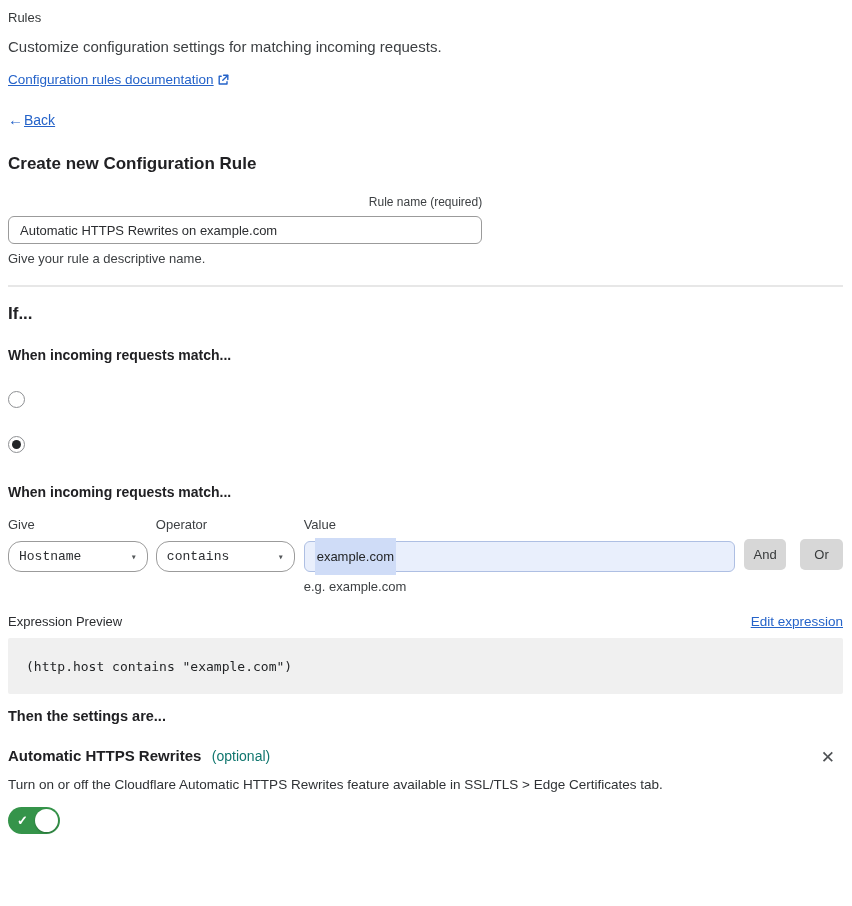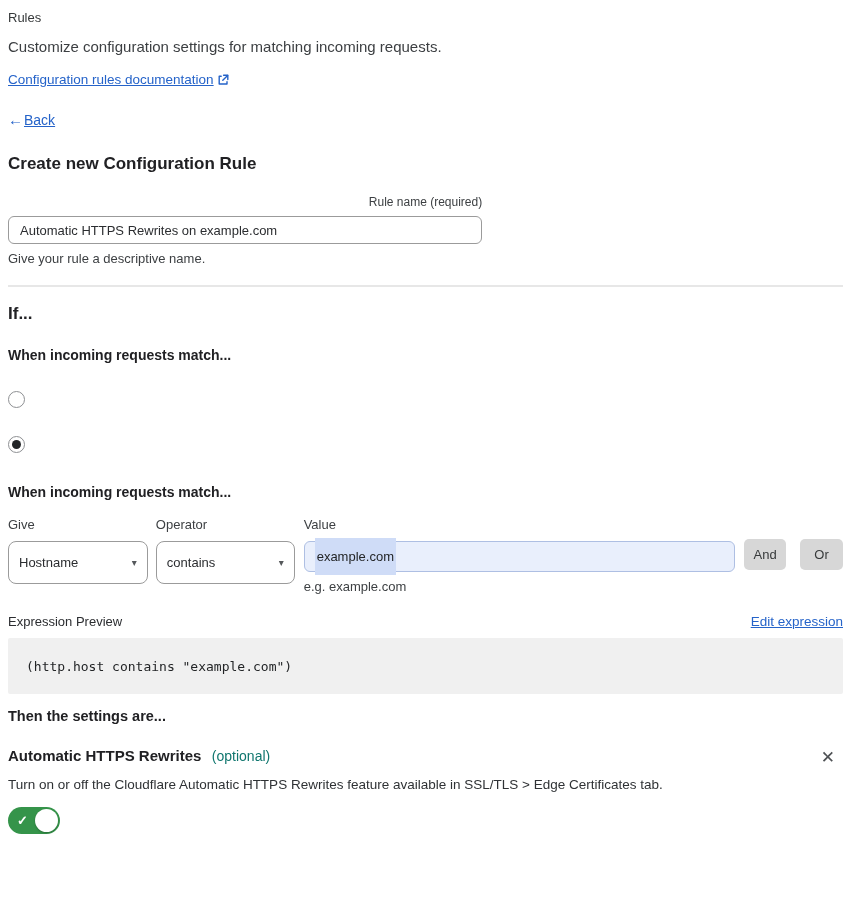--- a/index.html
+++ b/index.html
@@ -54,23 +54,23 @@
   .radio-row.selected .radio-dot { background: #232527; }
   .radio-texts { margin-left: 15px; }
   .radio-label { font-size: 13.5px; font-weight: 700; color: #232527; }
   .radio-desc { font-size: 13px; color: #3d4043; margin-top: 5px; }
 
   .builder-heading { margin-top: 31px; }
   .builder-row { display: flex; align-items: flex-start; margin-top: 17px; }
   .ctrl { display: flex; flex-direction: column; }
   .ctrl-label { font-size: 13px; color: #3d4043; margin-bottom: 9px; }
   .select-box {
-    height: 43px; border: 1px solid #9b9b9b; border-radius: 8px; background: #fff;
+    height: 31px; border: 1px solid #9b9b9b; border-radius: 13px; background: #fff;
     display: flex; align-items: center; justify-content: space-between;
-    padding: 0 10px; font-size: 13px; color: #2b2d30; cursor: pointer;
+    padding: 0 10px; font-size: 13px; color: #2b2d30; cursor: pointer; font-family: Liberation Mono, monospace;
   }
   .ctrl-field { width: 140px; margin-right: 8px; }
   .ctrl-operator { width: 139px; margin-right: 9px; }
   .ctrl-value { width: 432px; margin-right: 9px; }
   .chev { font-size: 10px; color: #55585b; margin-left: 6px; }
   .value-input {
     height: 31px; border: 1px solid #aebfe3; border-radius: 6px;
     background: #e9effc; display: flex; align-items: center;
     padding: 0 10px; font-size: 13px; color: #232527; cursor: text;
   }

